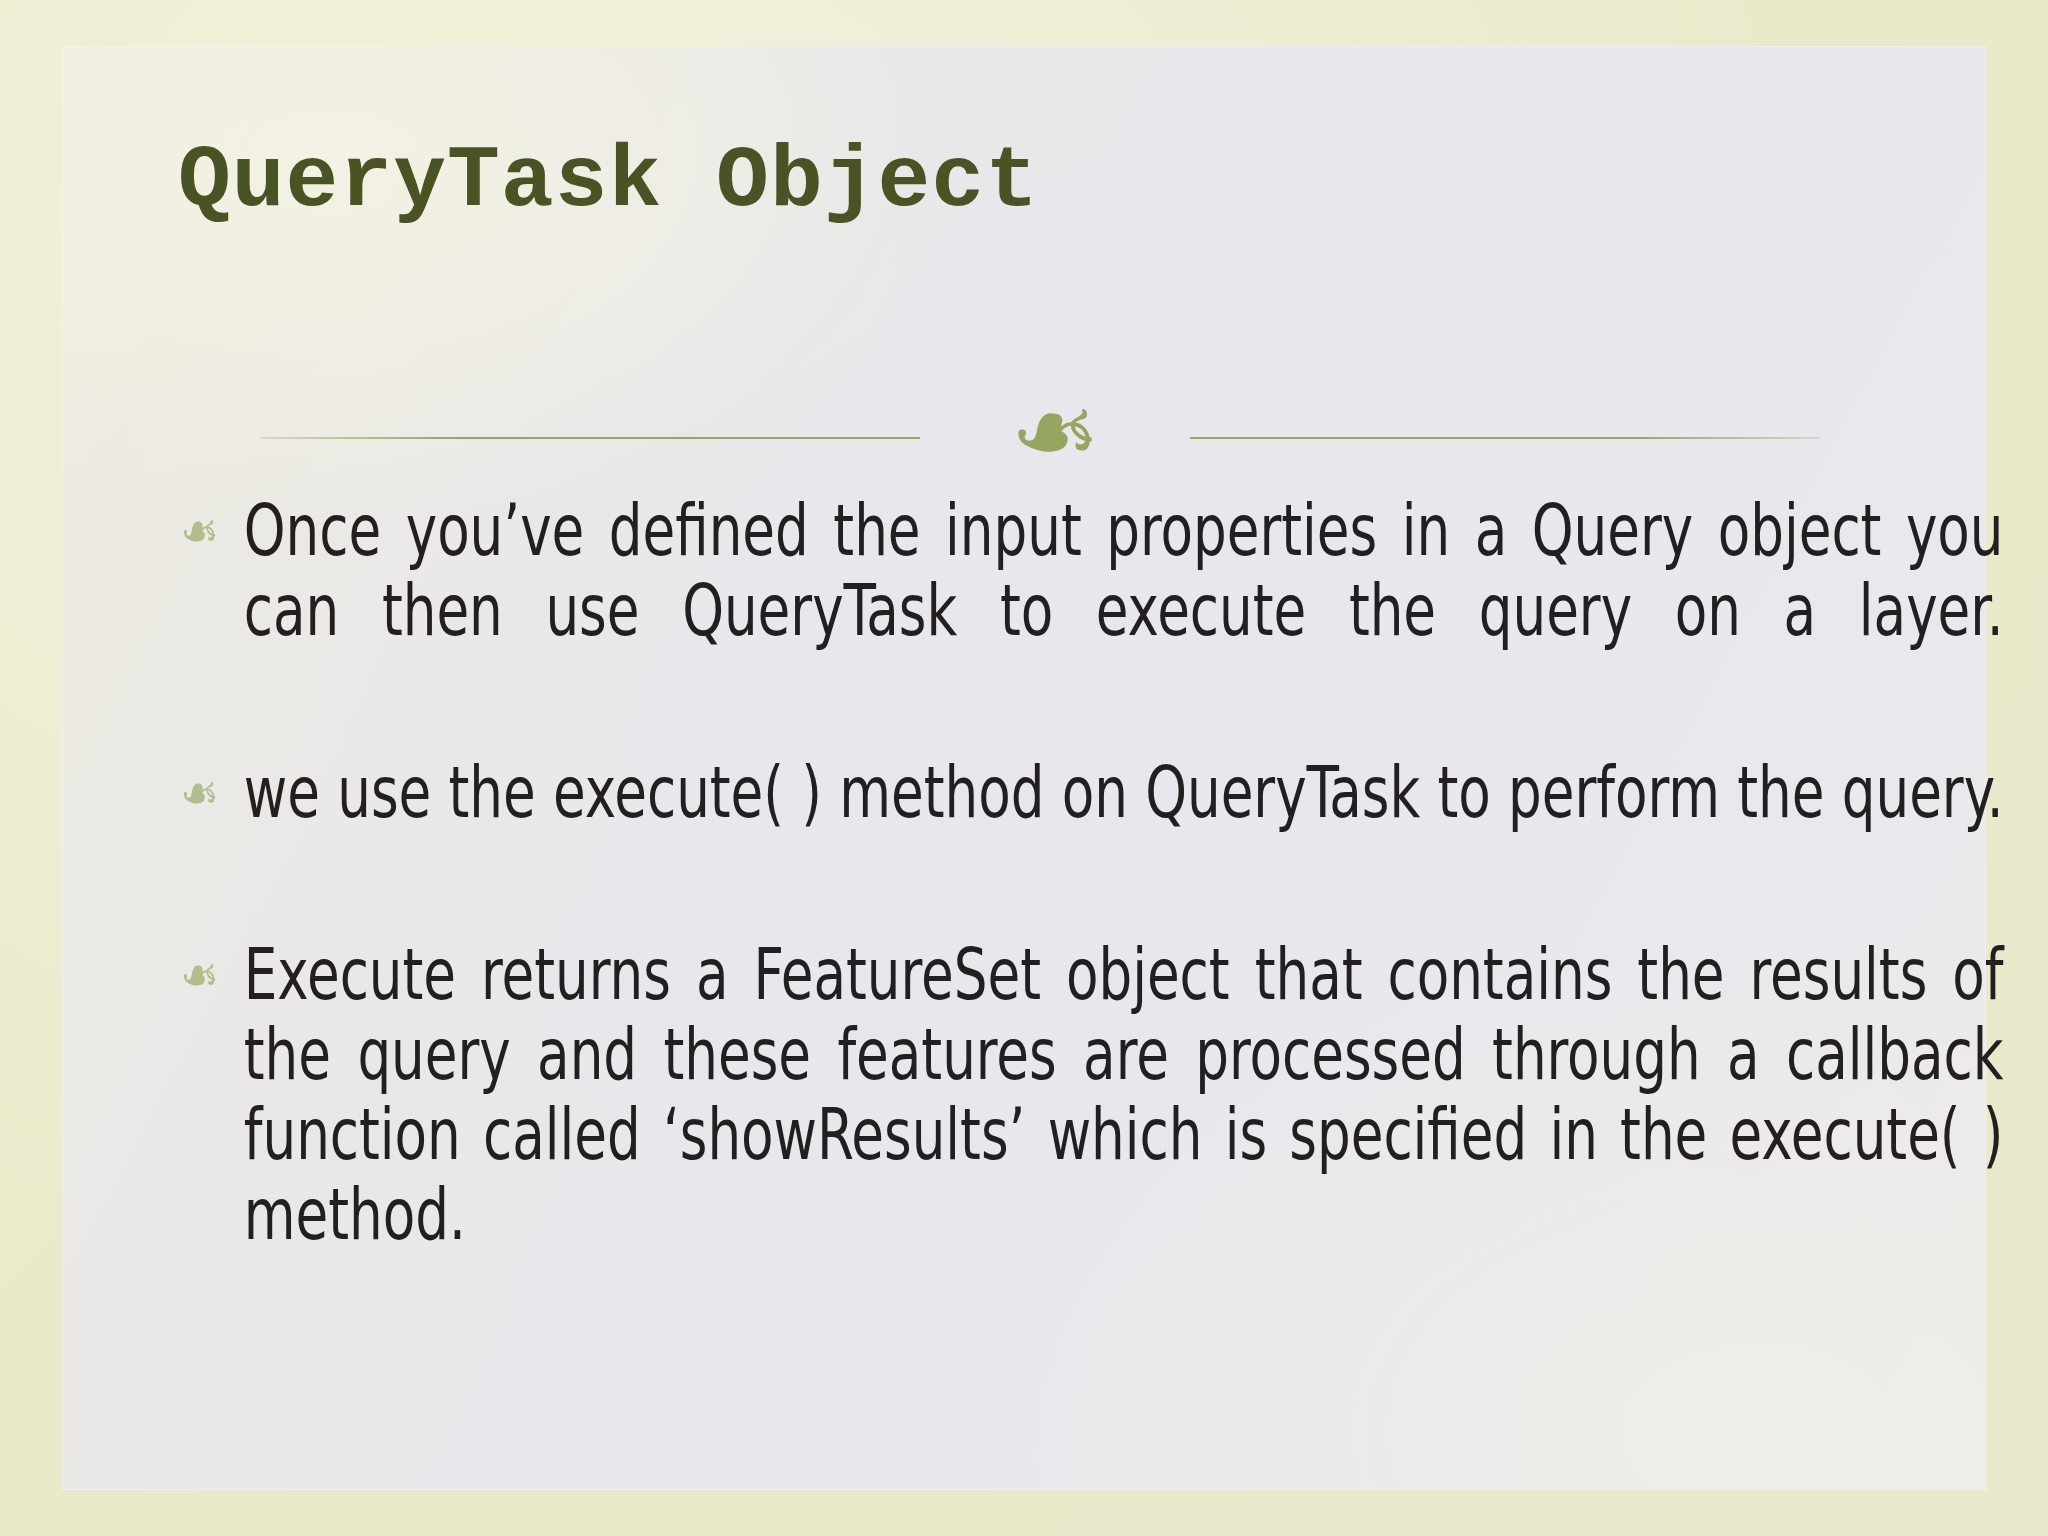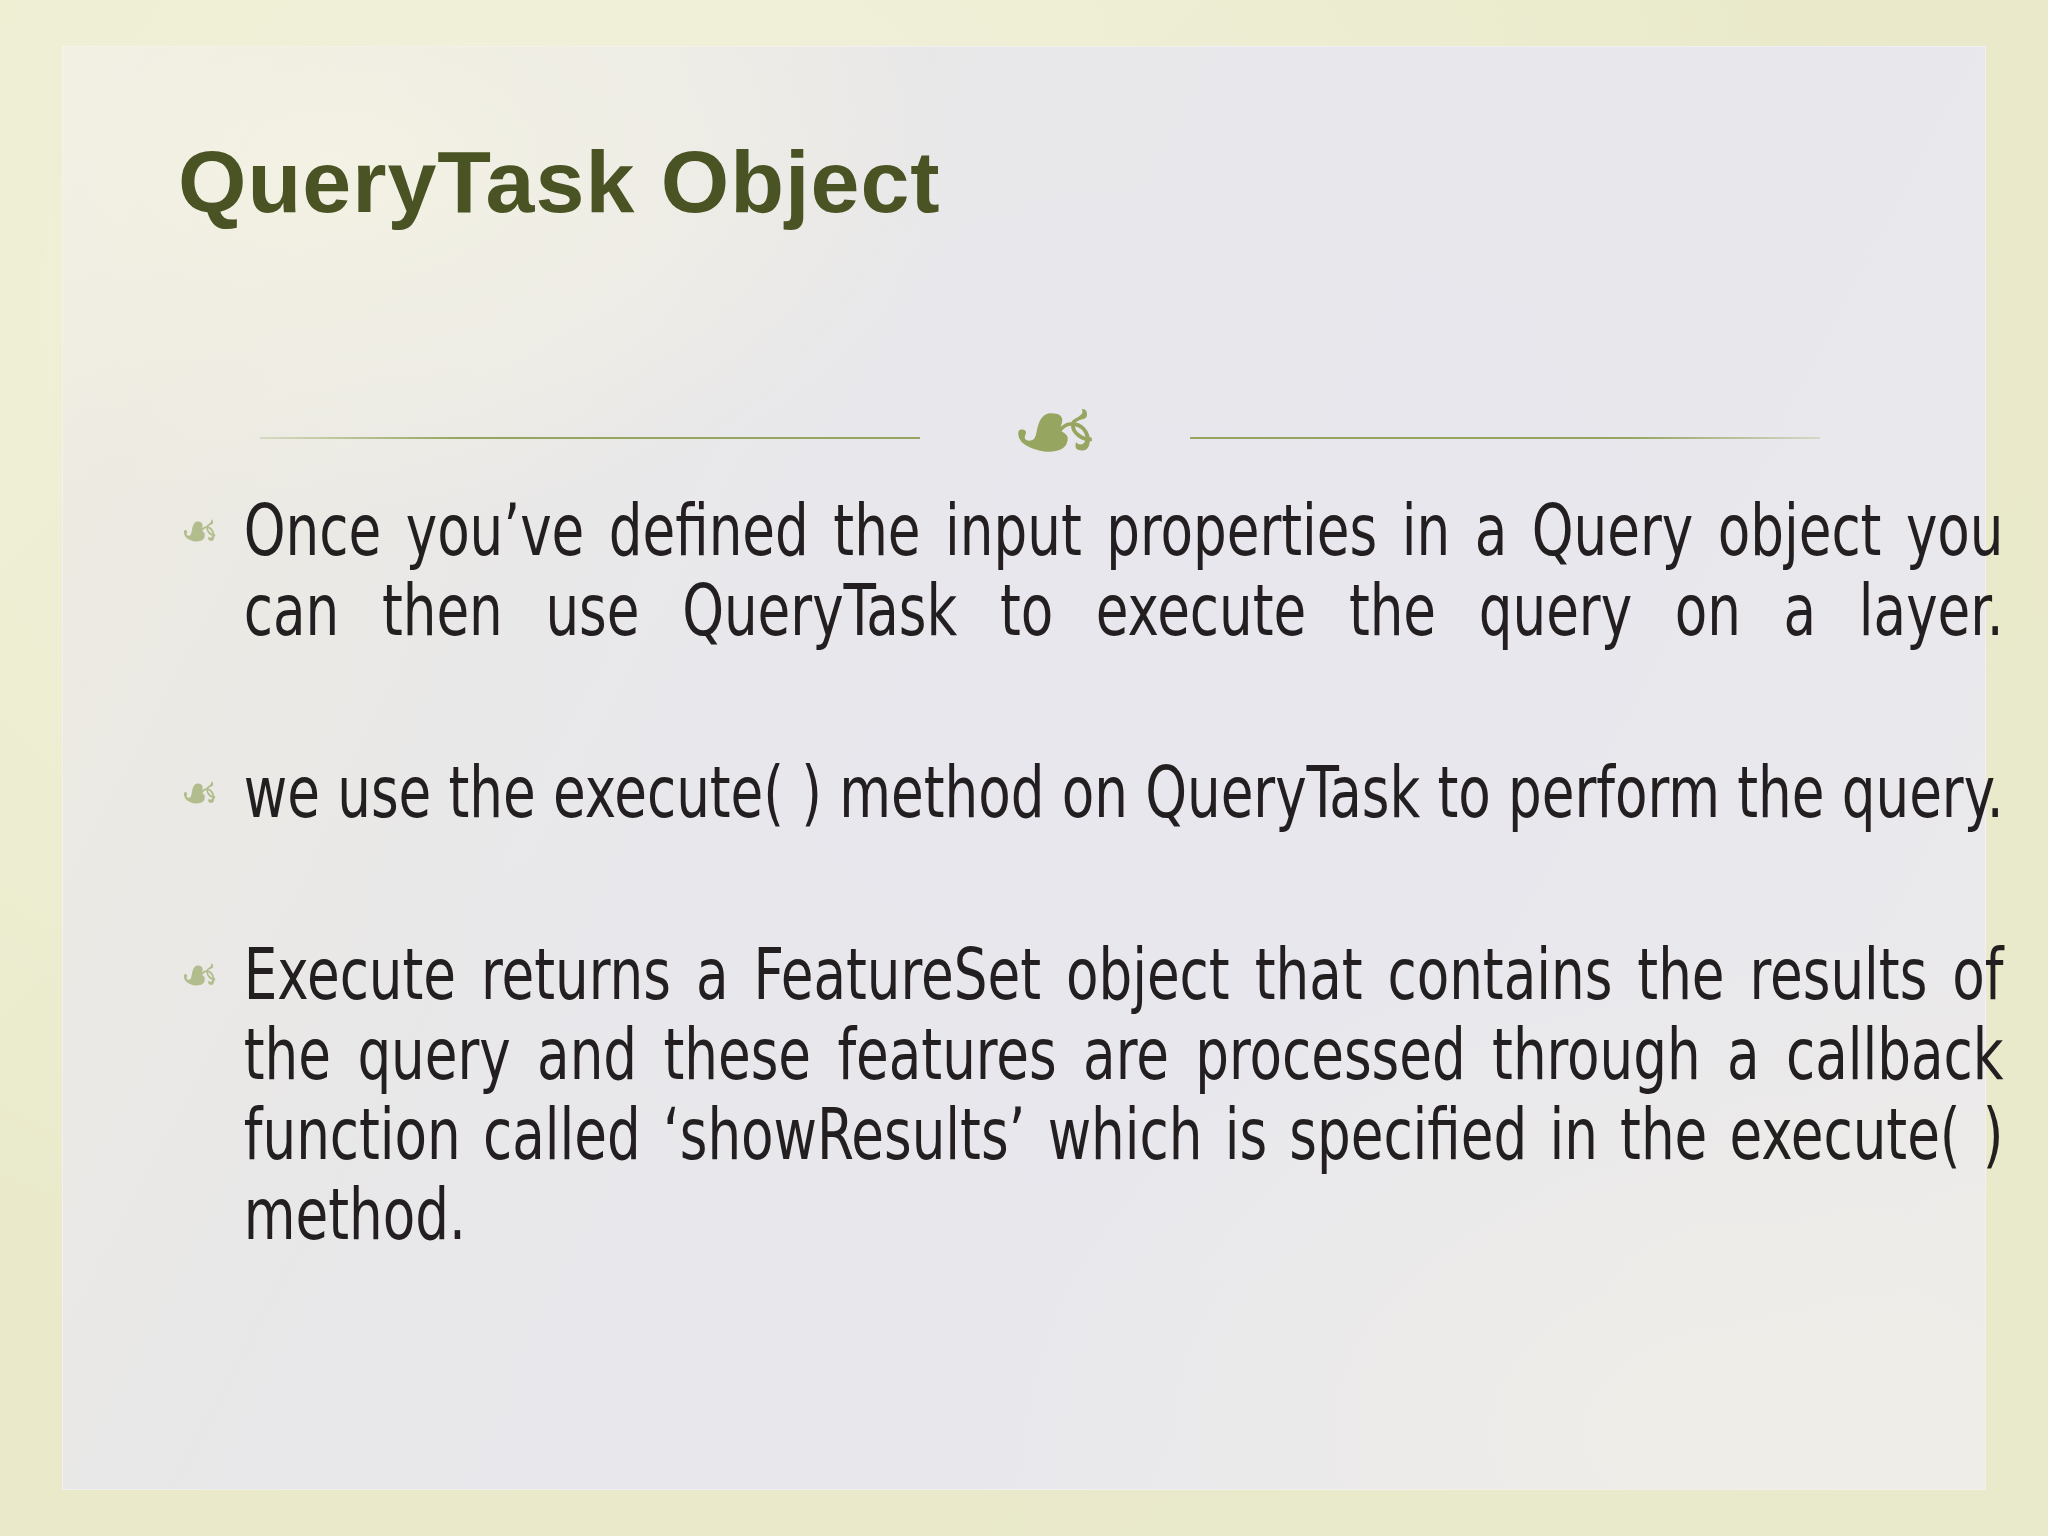--- a/index.html
+++ b/index.html
@@ -69,21 +69,21 @@
     height: 100%;
   }
 
   
   #title {
     position: absolute;
     left: 178px;
     top: 136px;
     width: 1600px;
     color: #4a5323;
-    font-family: Liberation Sans, sans-serif;
+    font-family: Liberation Mono, monospace;
     font-weight: bold;
     font-size: 88px;
     line-height: 1.05;
     letter-spacing: 1px;
     white-space: nowrap;
   }
 
   
   #divider {
     position: absolute;

